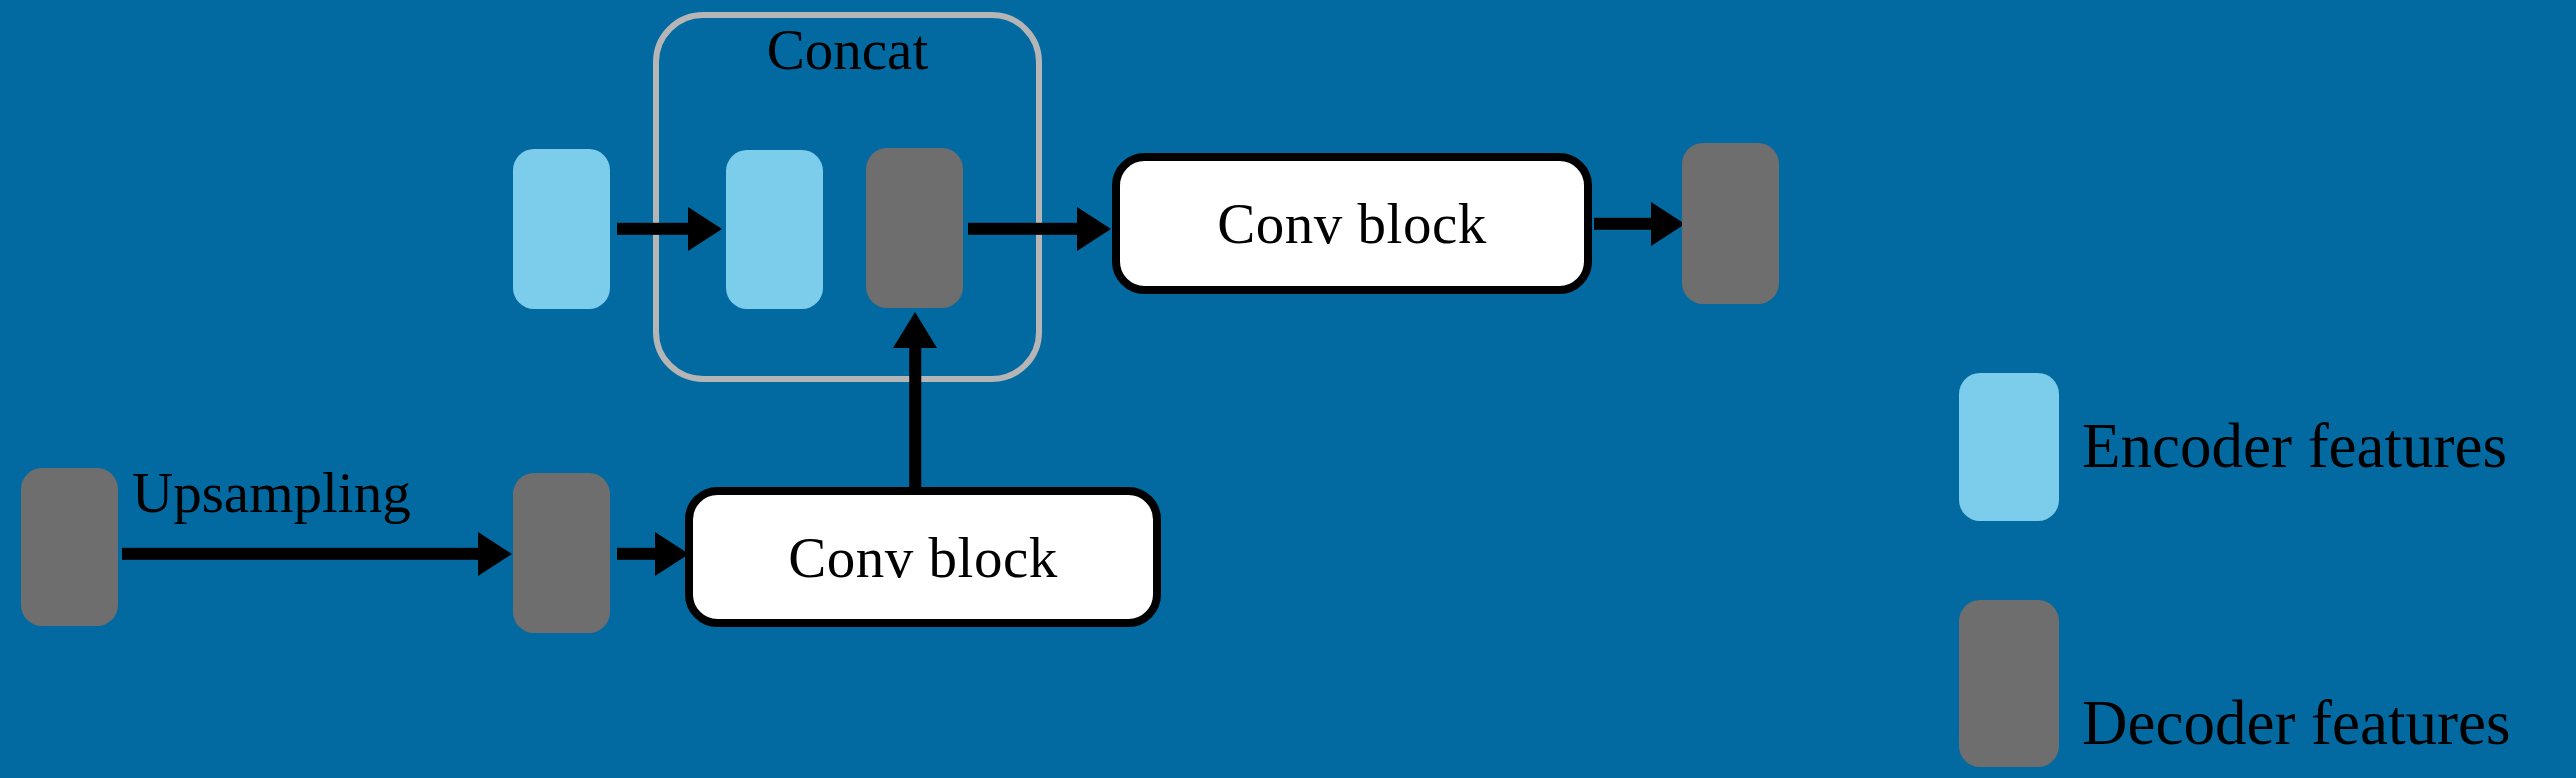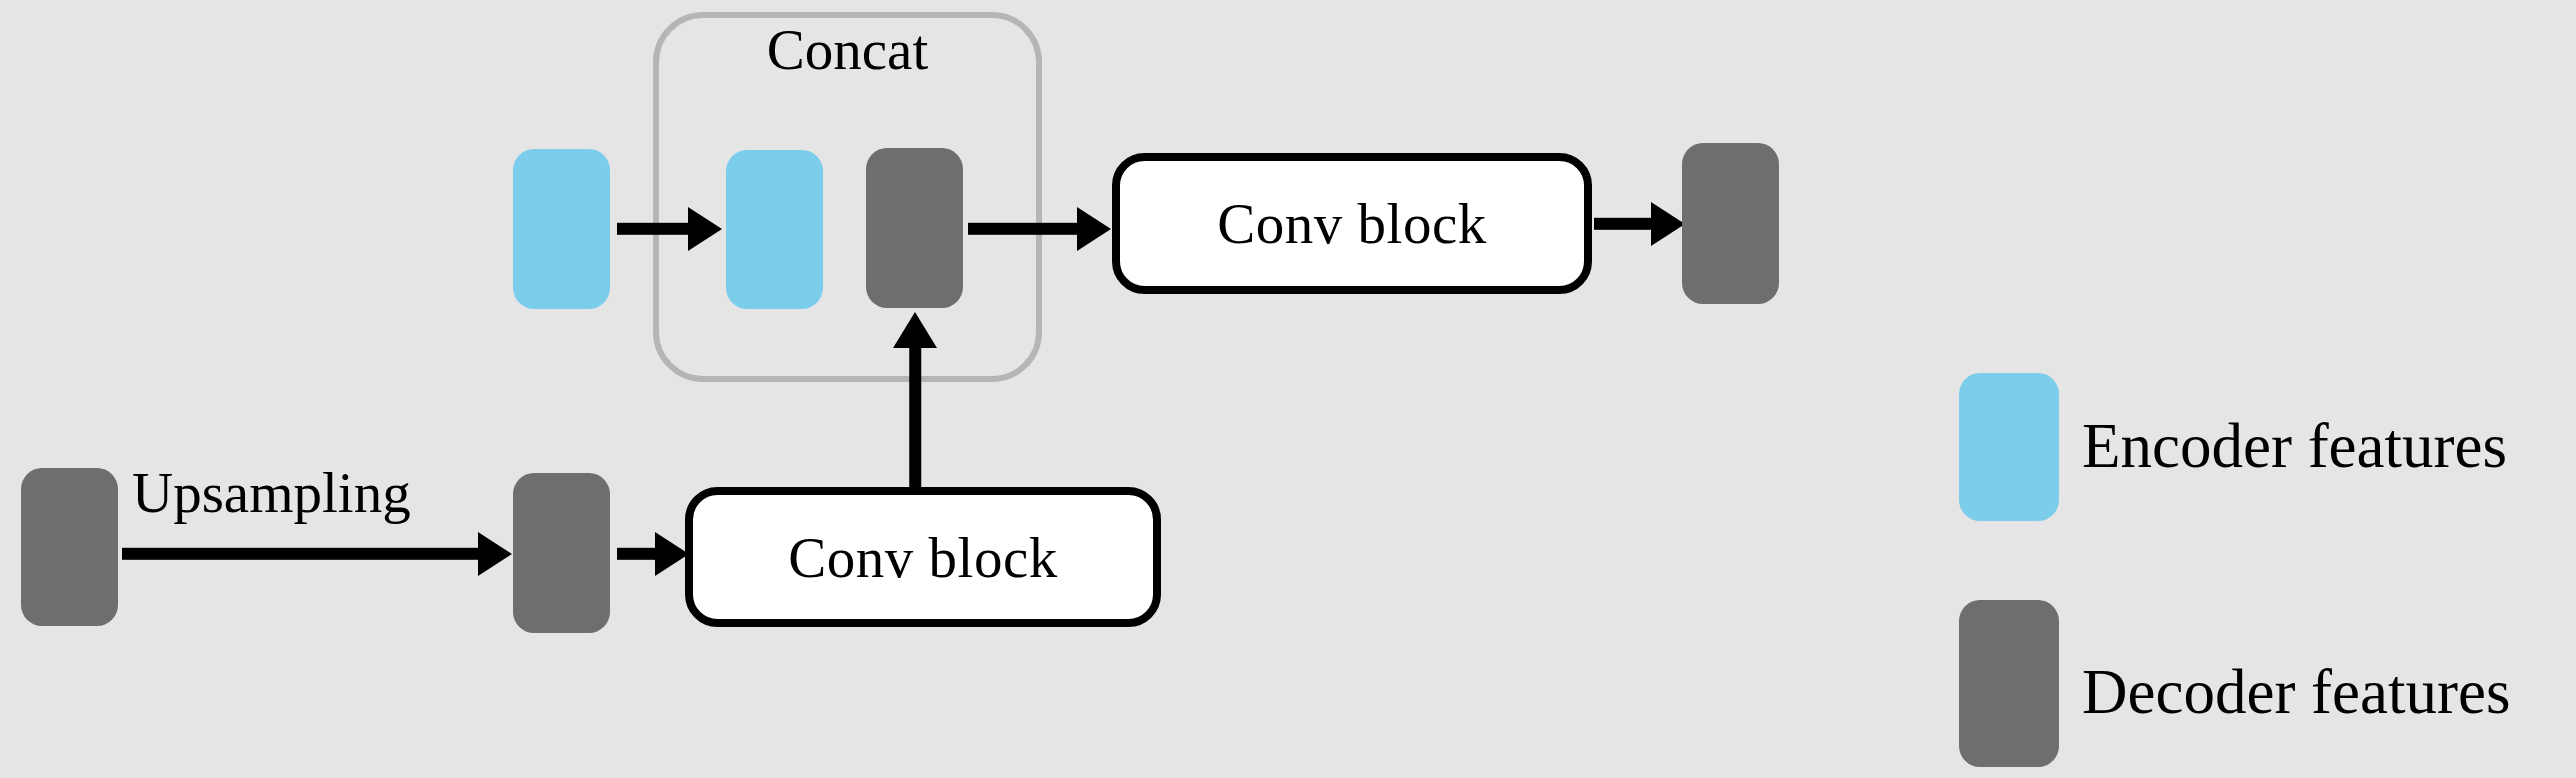--- a/index.html
+++ b/index.html
@@ -4,21 +4,21 @@
 <style>
   html, body {
     margin: 0;
     padding: 0;
     background: #ffffff;
   }
   #canvas {
     position: relative;
     width: 2576px;
     height: 778px;
-    background: #e5e5e5;
+    background: #0369a1;
     overflow: hidden;
     font-family: "Liberation Serif", "DejaVu Serif", serif;
   }
 
   
   .fblock {
     position: absolute;
     border-radius: 21px;
   }
   .fblock.encoder { background: #7ccdec; }
@@ -188,16 +188,16 @@
   </div>
 
   <div class="convblock" style="left:685px; top:487px; width:476px; height:140px;">
     <span class="convlabel">Conv block</span>
   </div>
 
   <div class="legend-swatch" style="left:1959px; top:373px; width:100px; height:148px; background:#7ccdec;"></div>
   <div class="legend-text" style="left:2082px; top:415px;">Encoder features</div>
 
   <div class="legend-swatch" style="left:1959px; top:600px; width:100px; height:167px; background:#6e6e6e;"></div>
-  <div class="legend-text" style="left:2082px; top:661px;">Decoder features</div>
+  <div class="legend-text" style="left:2082px; top:692px;">Decoder features</div>
 
 </div>
 
 
 </body></html>

